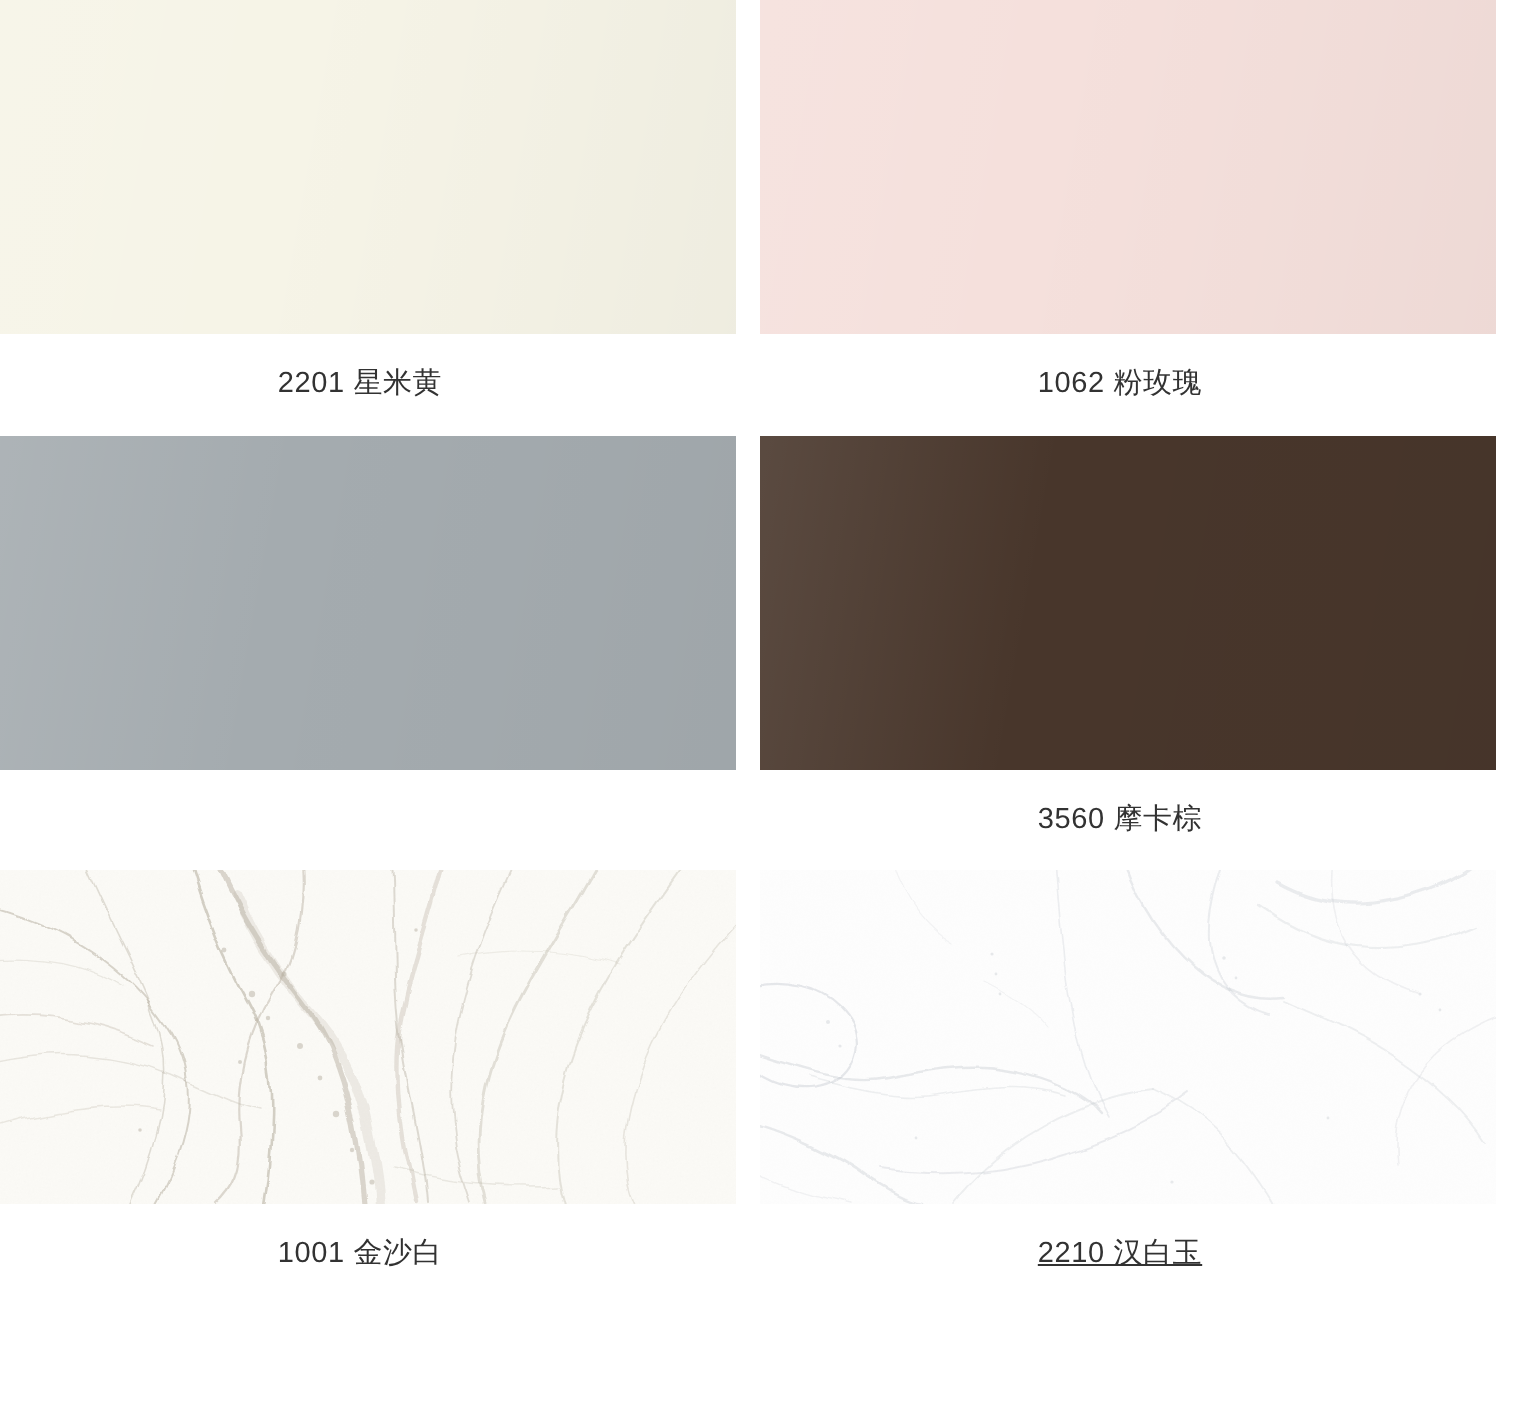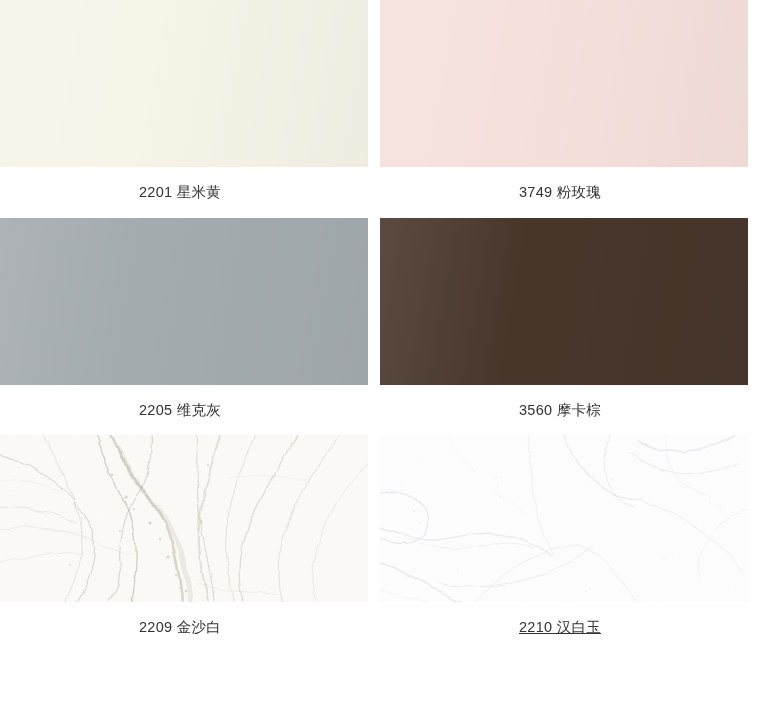--- a/index.html
+++ b/index.html
@@ -77,29 +77,28 @@
       <div class="sheen"></div>
     </div>
     <div class="swatch-label" style="color: rgb(50, 50, 50);">2201 星米黄</div>
   </div>
 
   <div class="swatch-cell col-right">
     <div class="swatch">
       <div class="fill-solid" id="fill-1" style="background: rgb(245, 224, 220);"></div>
       <div class="sheen"></div>
     </div>
-    <div class="swatch-label" style="color: rgb(50, 50, 50);">3749 粉玫瑰</div>
+    <div class="swatch-label" style="color: rgb(50, 50, 50);">1062 粉玫瑰</div>
   </div>
 
   <div class="swatch-cell">
     <div class="swatch">
       <div class="fill-solid" id="fill-2" style="background: rgb(164, 171, 175);"></div>
       <div class="sheen"></div>
     </div>
-    <div class="swatch-label" style="color: rgb(50, 50, 50);">2205 维克灰</div>
   </div>
 
   <div class="swatch-cell col-right">
     <div class="swatch">
       <div class="fill-solid" id="fill-3" style="background: rgb(72, 54, 43);"></div>
       <div class="sheen"></div>
     </div>
     <div class="swatch-label" style="color: rgb(50, 50, 50);">3560 摩卡棕</div>
   </div>
 
@@ -150,21 +149,21 @@
           <circle cx="176" cy="140" r="1.1"></circle>
             <circle cx="120" cy="96" r="1.0"></circle>
           <circle cx="112" cy="40" r="1.2"></circle>
             <circle cx="186" cy="156" r="1.3"></circle>
           <circle cx="208" cy="30" r="0.9"></circle>
             <circle cx="70" cy="130" r="0.9"></circle>
         </g>
         <rect x="0" y="0" width="368" height="167" filter="url(#grain2209)" opacity="0.6"></rect>
       </svg>
     </div>
-    <div class="swatch-label" style="color: rgb(50, 50, 50);">2209 金沙白</div>
+    <div class="swatch-label" style="color: rgb(50, 50, 50);">1001 金沙白</div>
   </div>
 
   <div class="swatch-cell col-right">
     <div class="swatch">
       <svg class="marble-svg" viewBox="0 0 368 167" preserveAspectRatio="none">
         <defs>
           <filter id="grain2210" x="-5%" y="-5%" width="110%" height="110%">
             <feTurbulence type="fractalNoise" baseFrequency="1.1" numOctaves="2" seed="3"></feTurbulence>
             <feColorMatrix type="saturate" values="0"></feColorMatrix>
             <feComponentTransfer>

